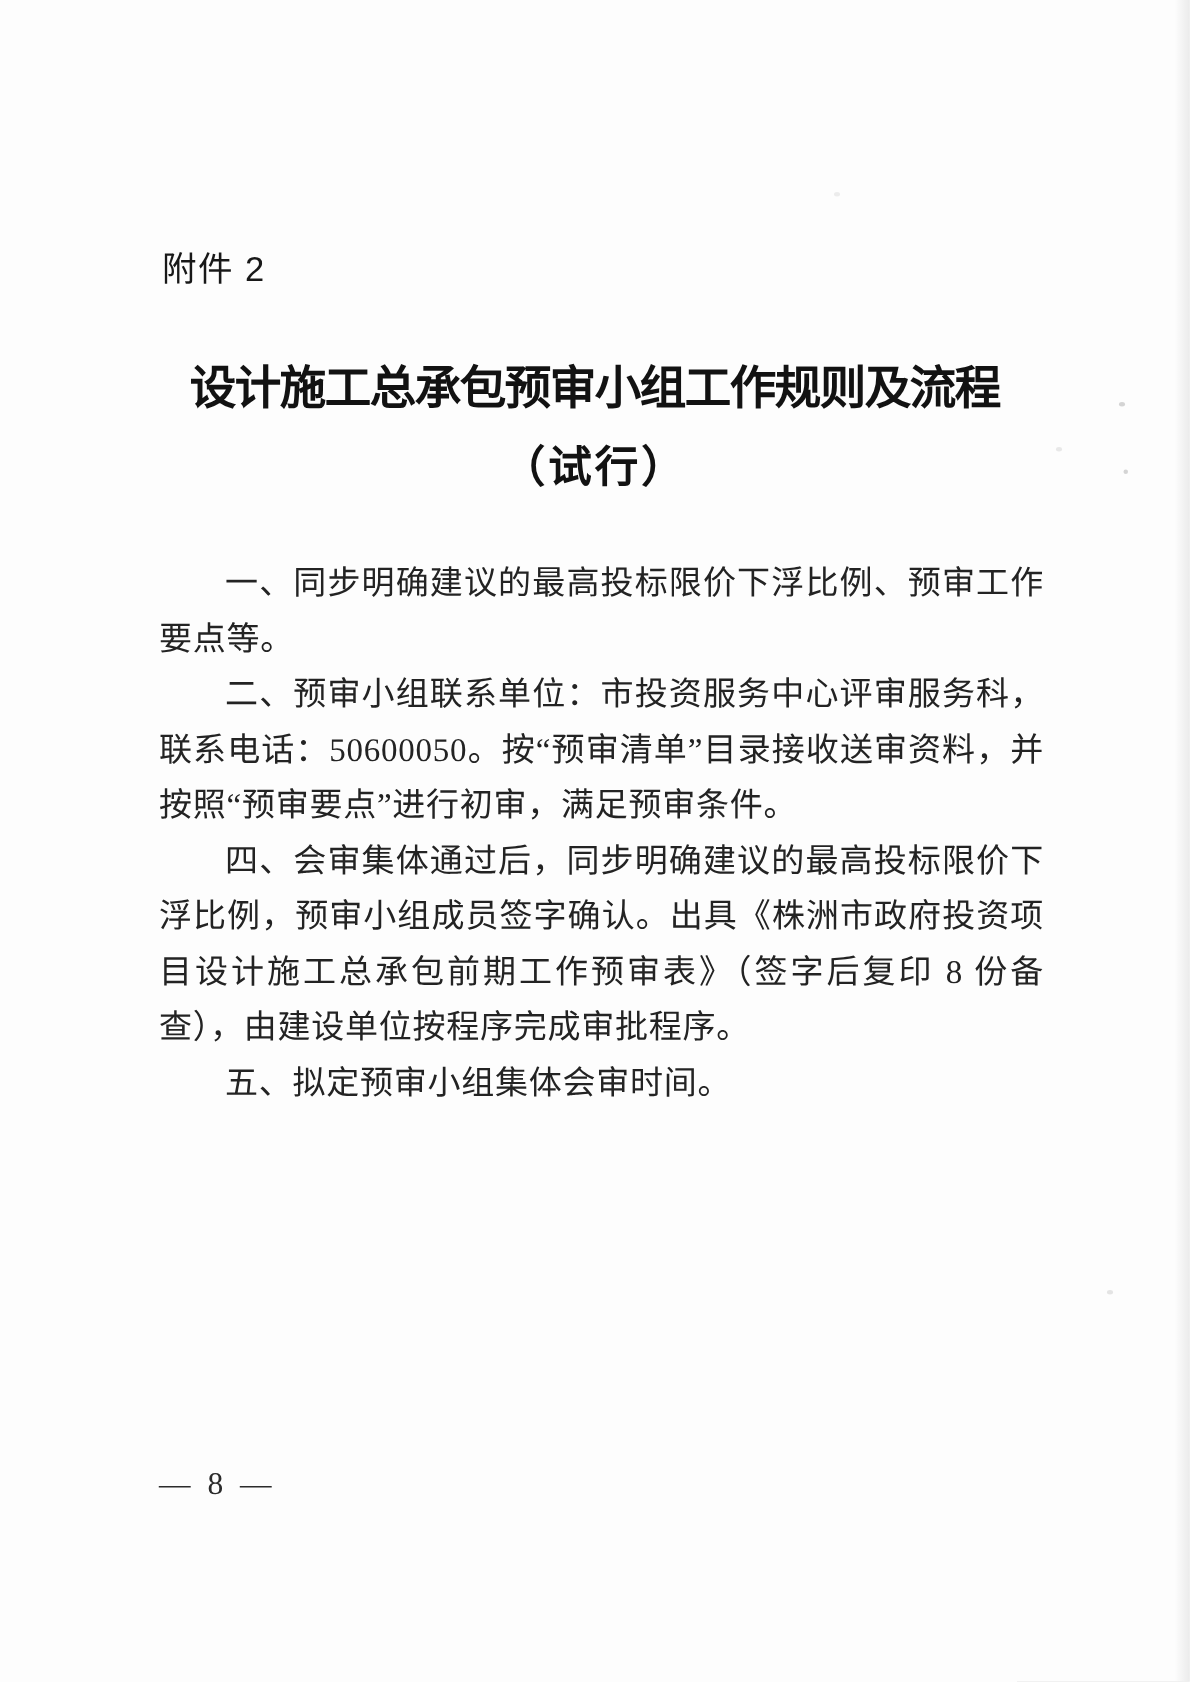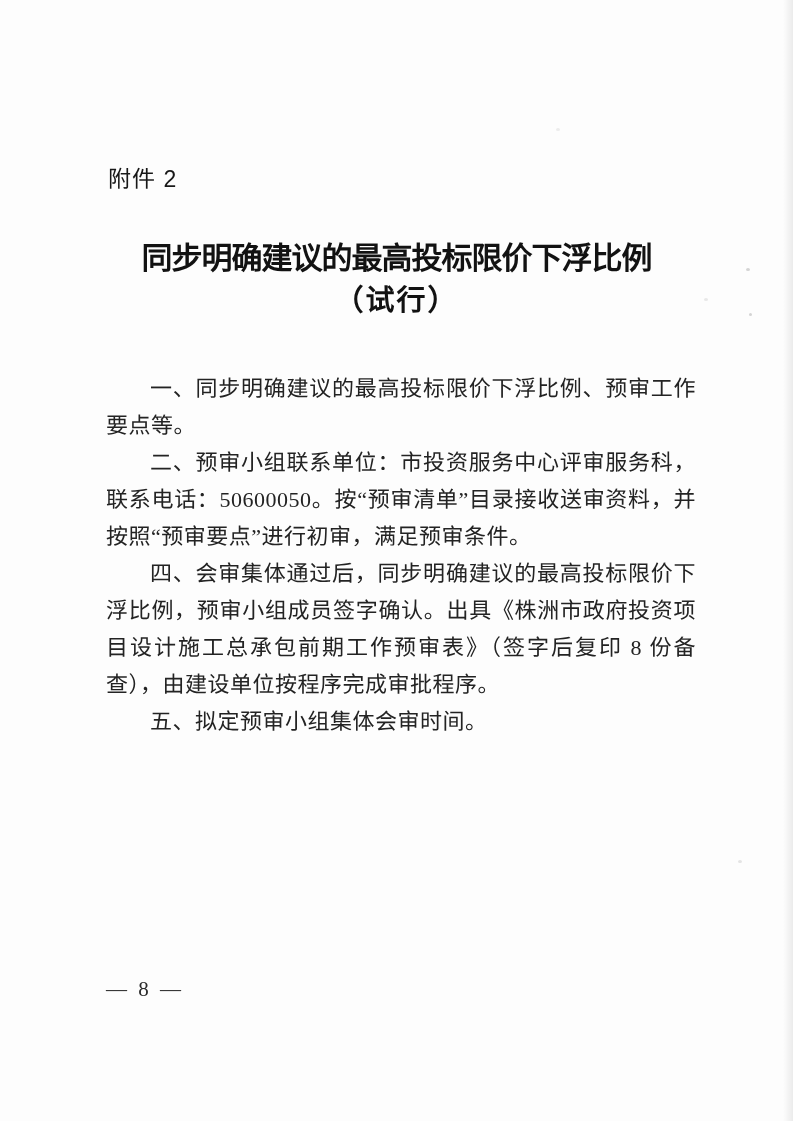--- a/index.html
+++ b/index.html
@@ -63,21 +63,21 @@
   .title-line1 {
     display: block;
     font-size: 31px;
     line-height: 42px;
     letter-spacing: -1px;
   }
   .title-line2 {
     display: block;
     font-size: 29px;
     line-height: 40px;
-    margin-top: 0;
+    margin-top: 12px;
     letter-spacing: 2px;
   }
   .body-text {
     position: absolute;
     left: 106px;
     top: 370px;
     width: 590px;
   }
   .body-text p {
     margin: 0;
@@ -107,21 +107,21 @@
   <div class="scan-edge"></div>
   <div class="speck s1"></div>
   <div class="speck s2"></div>
   <div class="speck s3"></div>
   <div class="speck s4"></div>
   <div class="speck s5"></div>
 
   <div class="attachment">附件 2</div>
 
   <h1 class="title-block">
-    <span class="title-line1">同步明确建议的最高投标限价下浮比例</span>
+    <span class="title-line1">设计施工总承包预审小组工作规则及流程</span>
     <span class="title-line2">（试行）</span>
   </h1>
 
   <div class="body-text">
 
   <p class="para">一、同步明确建议的最高投标限价下浮比例、预审工作要点等。</p>
       <p class="para">二、预审小组联系单位：市投资服务中心评审服务科，联系电话：50600050。按“预审清单”目录接收送审资料，并按照“预审要点”进行初审，满足预审条件。</p>
       <p class="para">四、会审集体通过后，同步明确建议的最高投标限价下浮比例，预审小组成员签字确认。出具《株洲市政府投资项目设计施工总承包前期工作预审表》（签字后复印 8 份备查），由建设单位按程序完成审批程序。</p>
       <p class="para">五、拟定预审小组集体会审时间。</p>
     </div>

